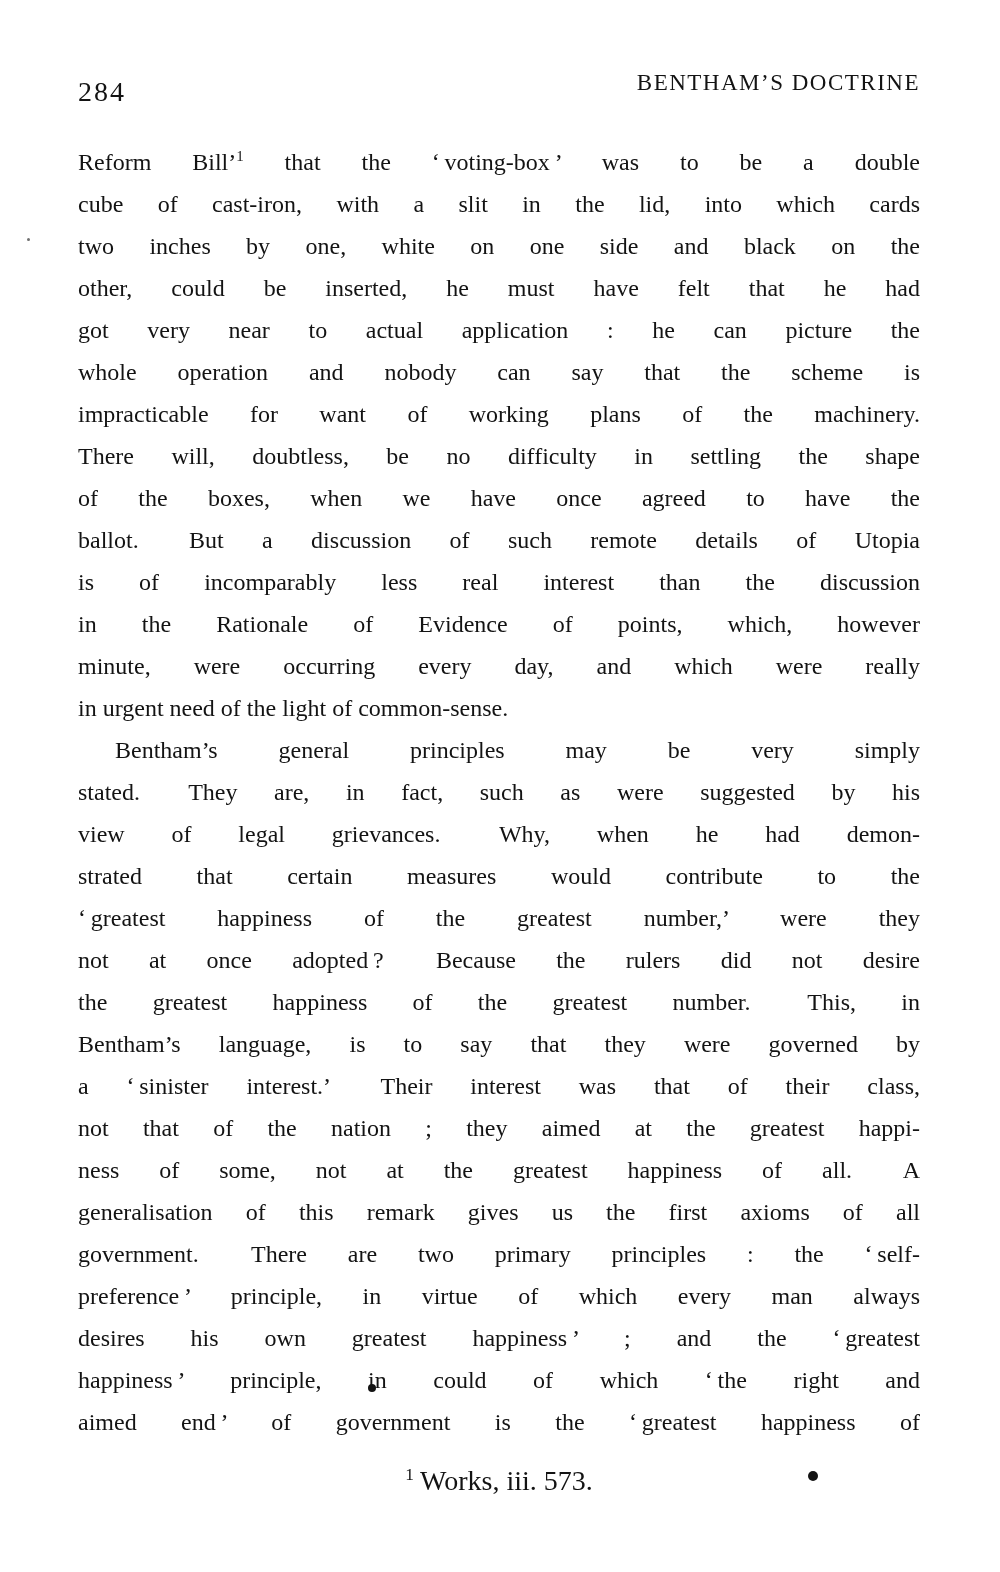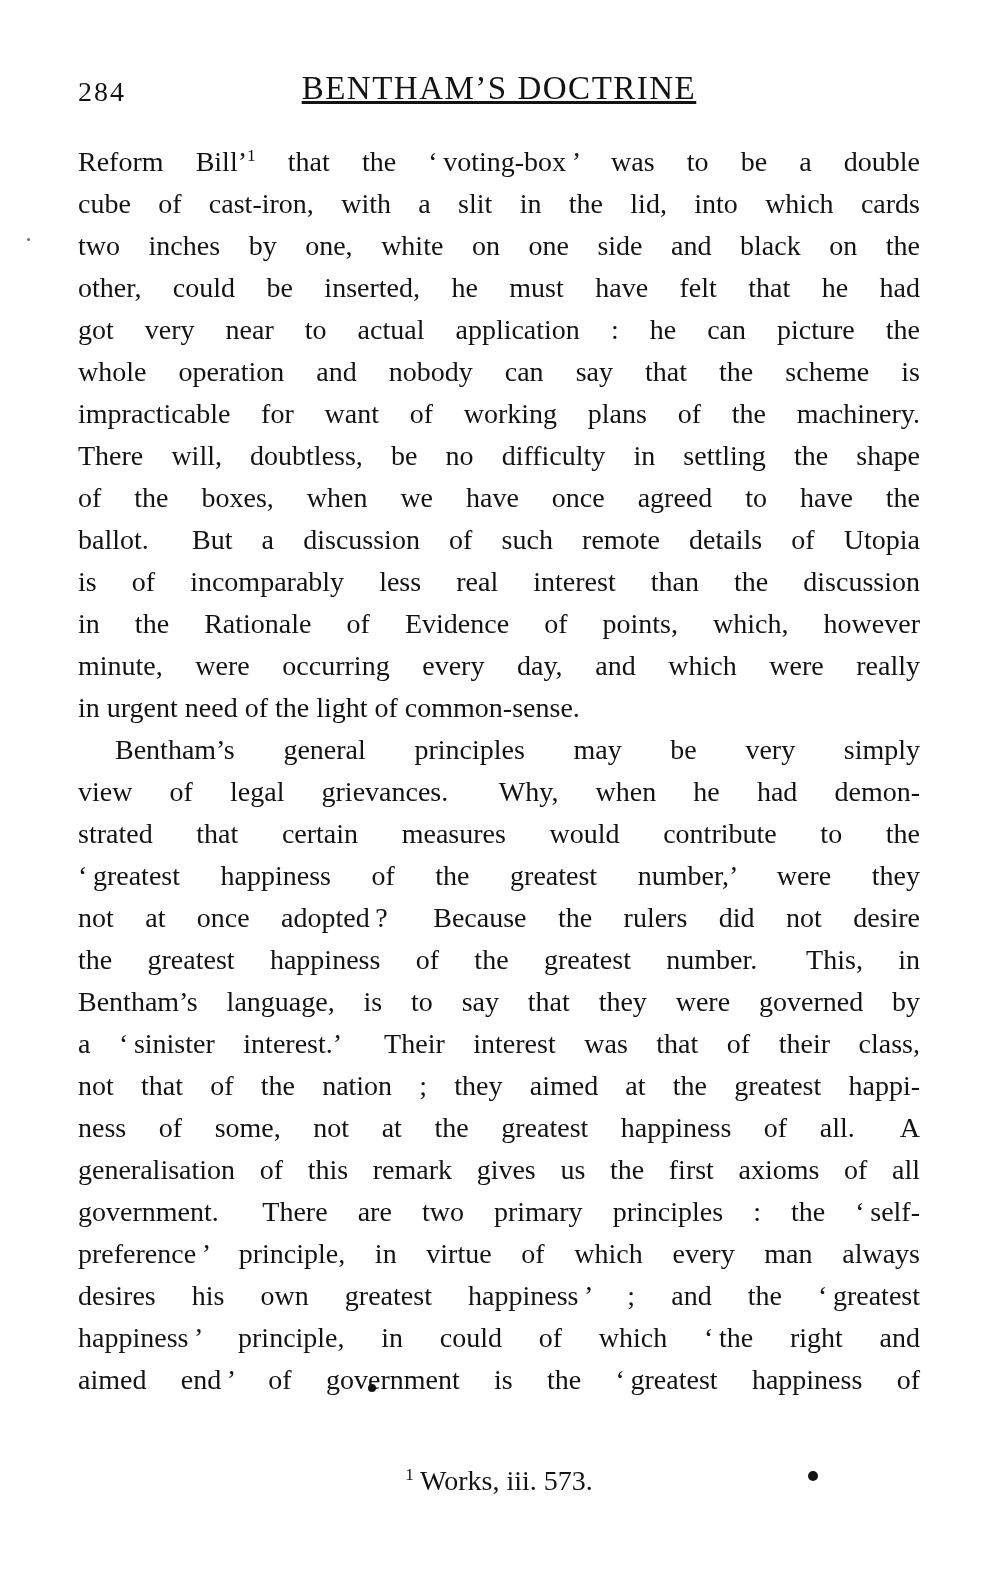--- a/index.html
+++ b/index.html
@@ -24,35 +24,34 @@
     height: 44px;
   }
   .page-number {
     position: absolute;
     left: 0;
     top: 8px;
     font-size: 28px;
     letter-spacing: 2px;
   }
   .running-title {
-    text-align: center;
-    font-size: 33px;
+    text-align: right;
+    font-size: 23px;
     letter-spacing: 1.5px;
     padding-top: 2px;
     white-space: nowrap;
-    text-decoration: underline;
   }
   .text-block {
     position: absolute;
     top: 141px;
     left: 78px;
     width: 842px;
   }
   .line {
-    font-size: 28px;
+    font-size: 24px;
     line-height: 42px;
     height: 42px;
     text-align: justify;
     text-align-last: justify;
     text-justify: inter-word;
     white-space: normal;
   }
   .line.no-justify {
     text-align: left;
     text-align-last: left;
@@ -123,20 +122,21 @@
       <div class="line"><span>whole operation and nobody can say that the scheme is</span></div>
       <div class="line"><span>impracticable for want of working plans of the machinery.</span></div>
       <div class="line"><span>There will, doubtless, be no difficulty in settling the shape</span></div>
       <div class="line"><span>of the boxes, when we have once agreed to have the</span></div>
       <div class="line"><span>ballot.  But a discussion of such remote details of Utopia</span></div>
       <div class="line"><span>is of incomparably less real interest than the discussion</span></div>
       <div class="line"><span>in the </span><span class="it">Rationale of Evidence</span><span> of points, which, however</span></div>
       <div class="line"><span>minute, were occurring every day, and which were really</span></div>
       <div class="line no-justify"><span>in urgent need of the light of common-sense.</span></div>
       <div class="line indent"><span>Bentham’s general principles may be very simply</span></div>
+      <div class="line"><span>stated.  They are, in fact, such as were suggested by his</span></div>
       <div class="line"><span>view of legal grievances.  Why, when he had demon-</span></div>
       <div class="line"><span>strated that certain measures would contribute to the</span></div>
       <div class="line"><span>‘ greatest happiness of the greatest number,’ were they</span></div>
       <div class="line"><span>not at once adopted ?  Because the rulers did not desire</span></div>
       <div class="line"><span>the greatest happiness of the greatest number.  This, in</span></div>
       <div class="line"><span>Bentham’s language, is to say that they were governed by</span></div>
       <div class="line"><span>a ‘ sinister interest.’  Their interest was that of their class,</span></div>
       <div class="line"><span>not that of the nation ; they aimed at the greatest happi-</span></div>
       <div class="line"><span>ness of some, not at the greatest happiness of all.  A</span></div>
       <div class="line"><span>generalisation of this remark gives us the first axioms of all</span></div>

